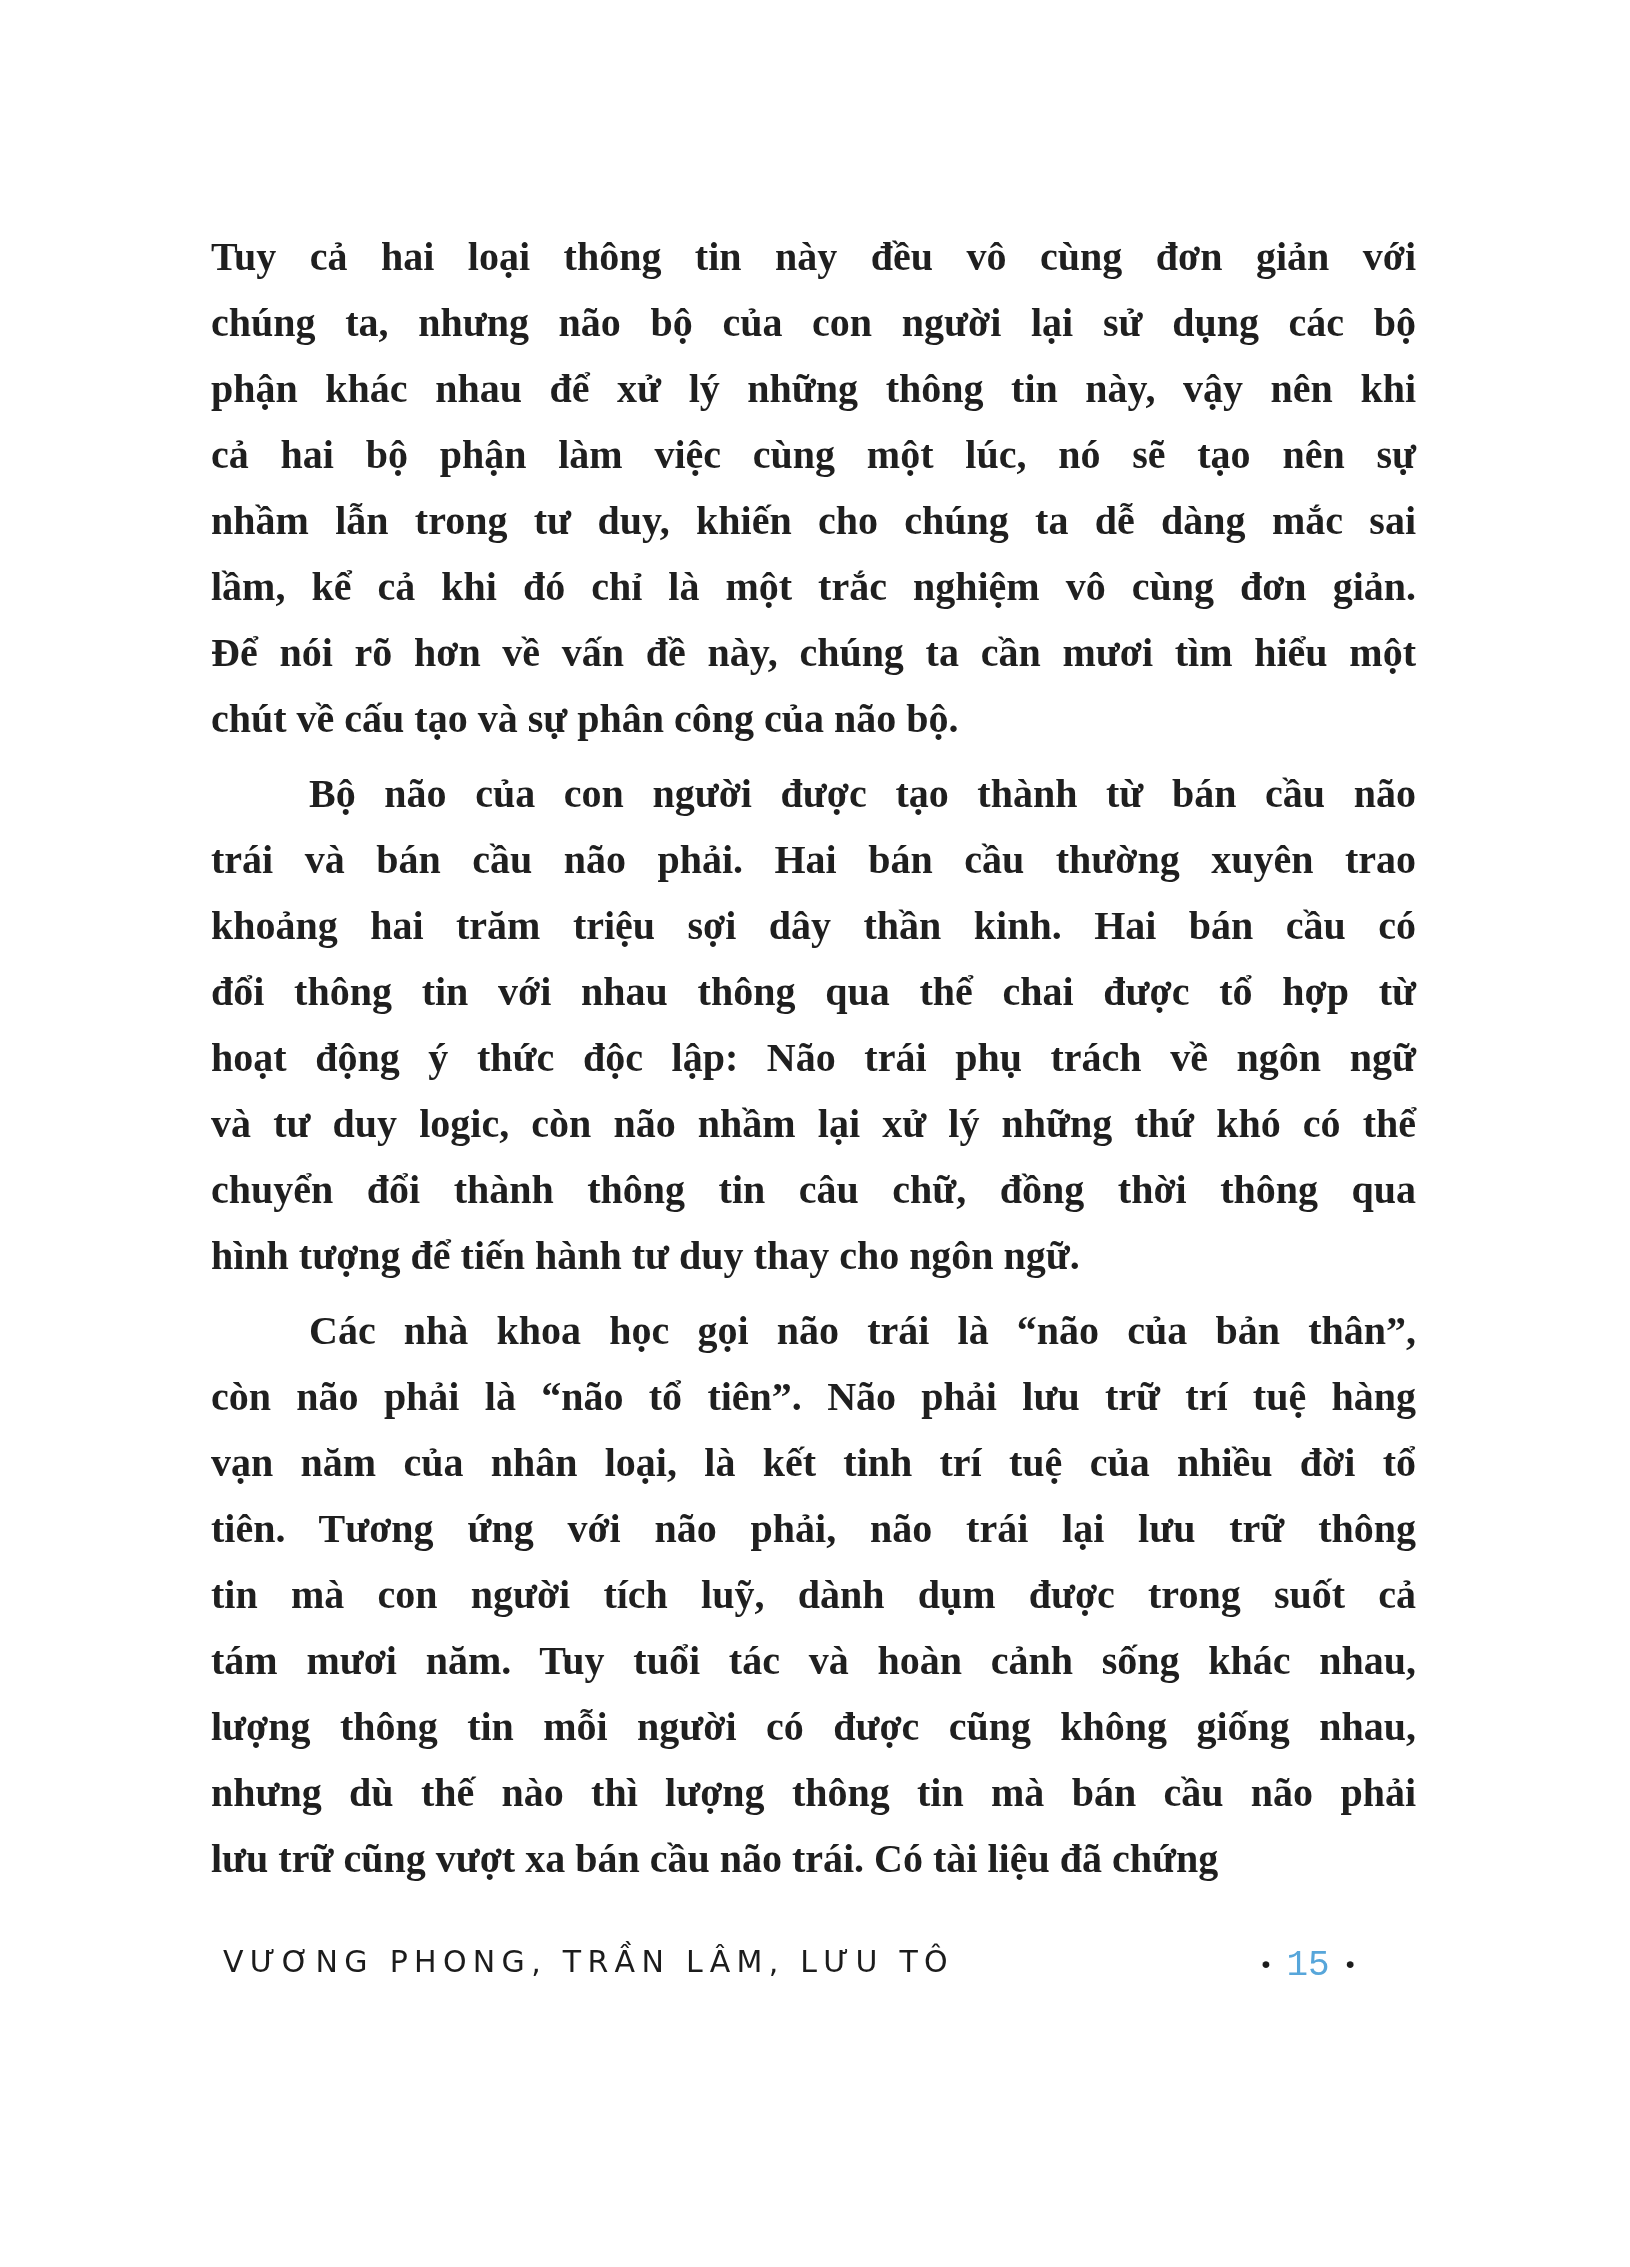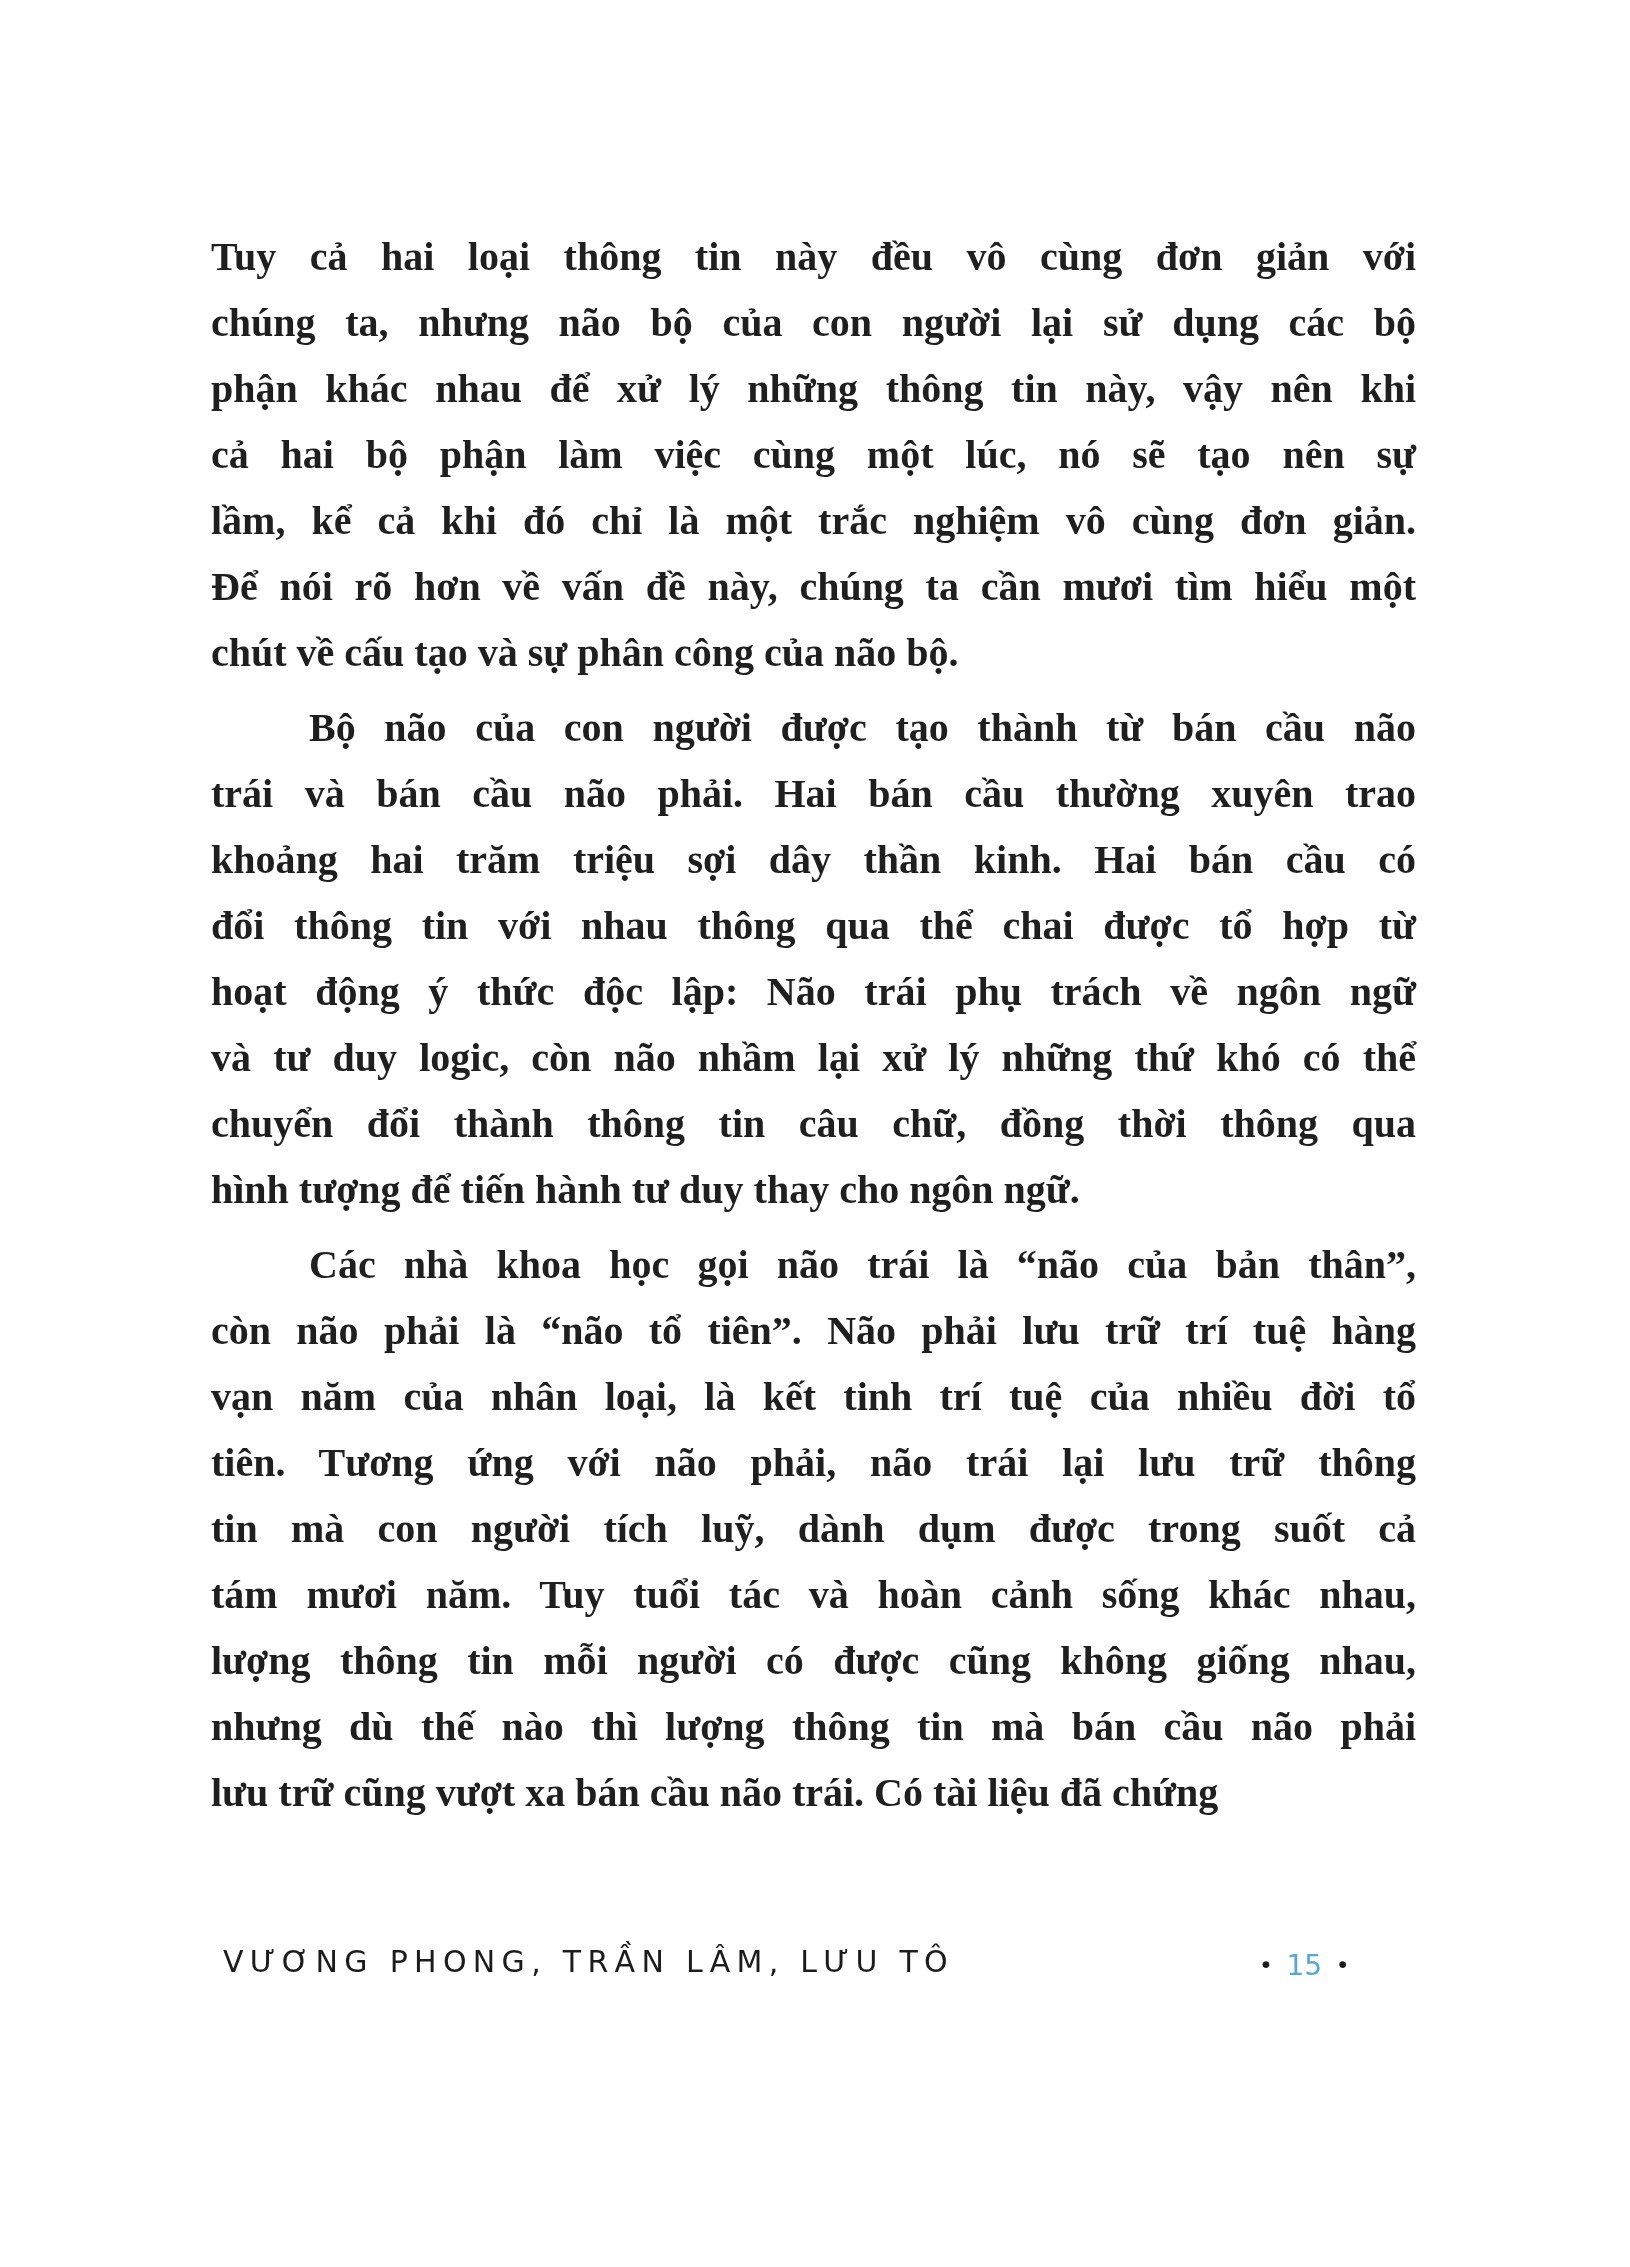--- a/index.html
+++ b/index.html
@@ -71,36 +71,38 @@
     align-items: center;
     gap: 13.6px;
     font-family: "DejaVu Sans", "Liberation Sans", sans-serif;
   }
   .pn-dot {
     font-size: 23.5px;
     color: #1c1c1c;
     line-height: 1;
   }
   .pn-number {
-    font-size: 28px;
+    font-size: 36px;
     line-height: 1;
+    font-family: Liberation Mono, monospace;
   }
 </style>
 </head>
 <body>
 
 <div class="page" style="background: rgb(255, 255, 255);">
 
   <div class="text-block" style="color: rgb(31, 31, 31);">
 
   <div class="paragraph">
         <div class="line">Tuy cả hai loại thông tin này đều vô cùng đơn giản với</div>
         <div class="line">chúng ta, nhưng não bộ của con người lại sử dụng các bộ</div>
         <div class="line">phận khác nhau để xử lý những thông tin này, vậy nên khi</div>
         <div class="line">cả hai bộ phận làm việc cùng một lúc, nó sẽ tạo nên sự</div>
+        <div class="line">nhầm lẫn trong tư duy, khiến cho chúng ta dễ dàng mắc sai</div>
         <div class="line">lầm, kể cả khi đó chỉ là một trắc nghiệm vô cùng đơn giản.</div>
         <div class="line">Để nói rõ hơn về vấn đề này, chúng ta cần mươi tìm hiểu một</div>
         <div class="line last-line">chút về cấu tạo và sự phân công của não bộ.</div>
       </div>
       <div class="paragraph">
         <div class="line indent-line">Bộ não của con người được tạo thành từ bán cầu não</div>
         <div class="line">trái và bán cầu não phải. Hai bán cầu thường xuyên trao</div>
         <div class="line">khoảng hai trăm triệu sợi dây thần kinh. Hai bán cầu có</div>
         <div class="line">đổi thông tin với nhau thông qua thể chai được tổ hợp từ</div>
         <div class="line">hoạt động ý thức độc lập: Não trái phụ trách về ngôn ngữ</div>

